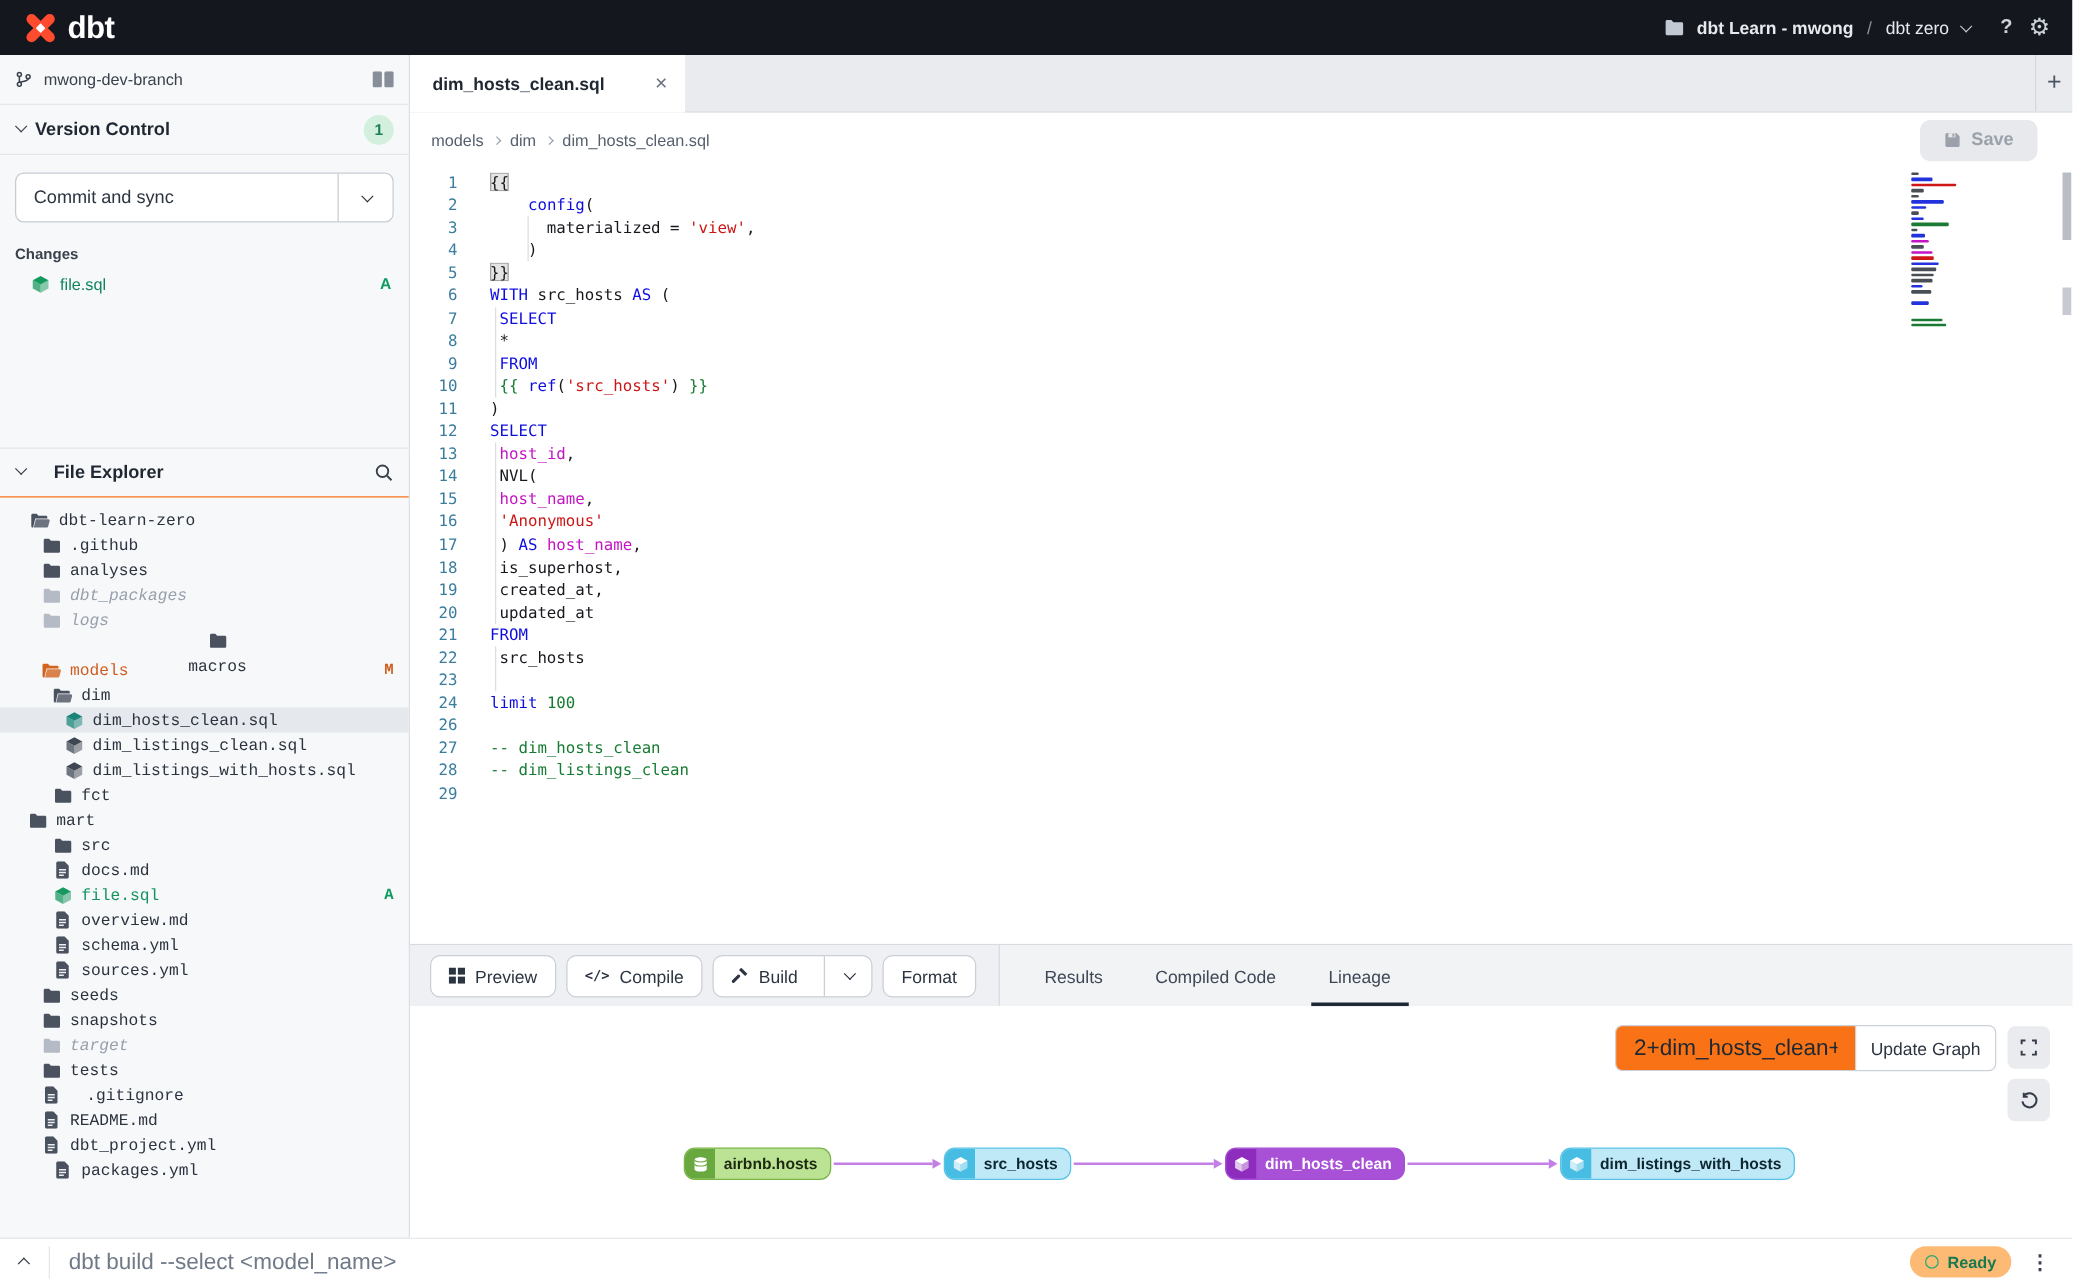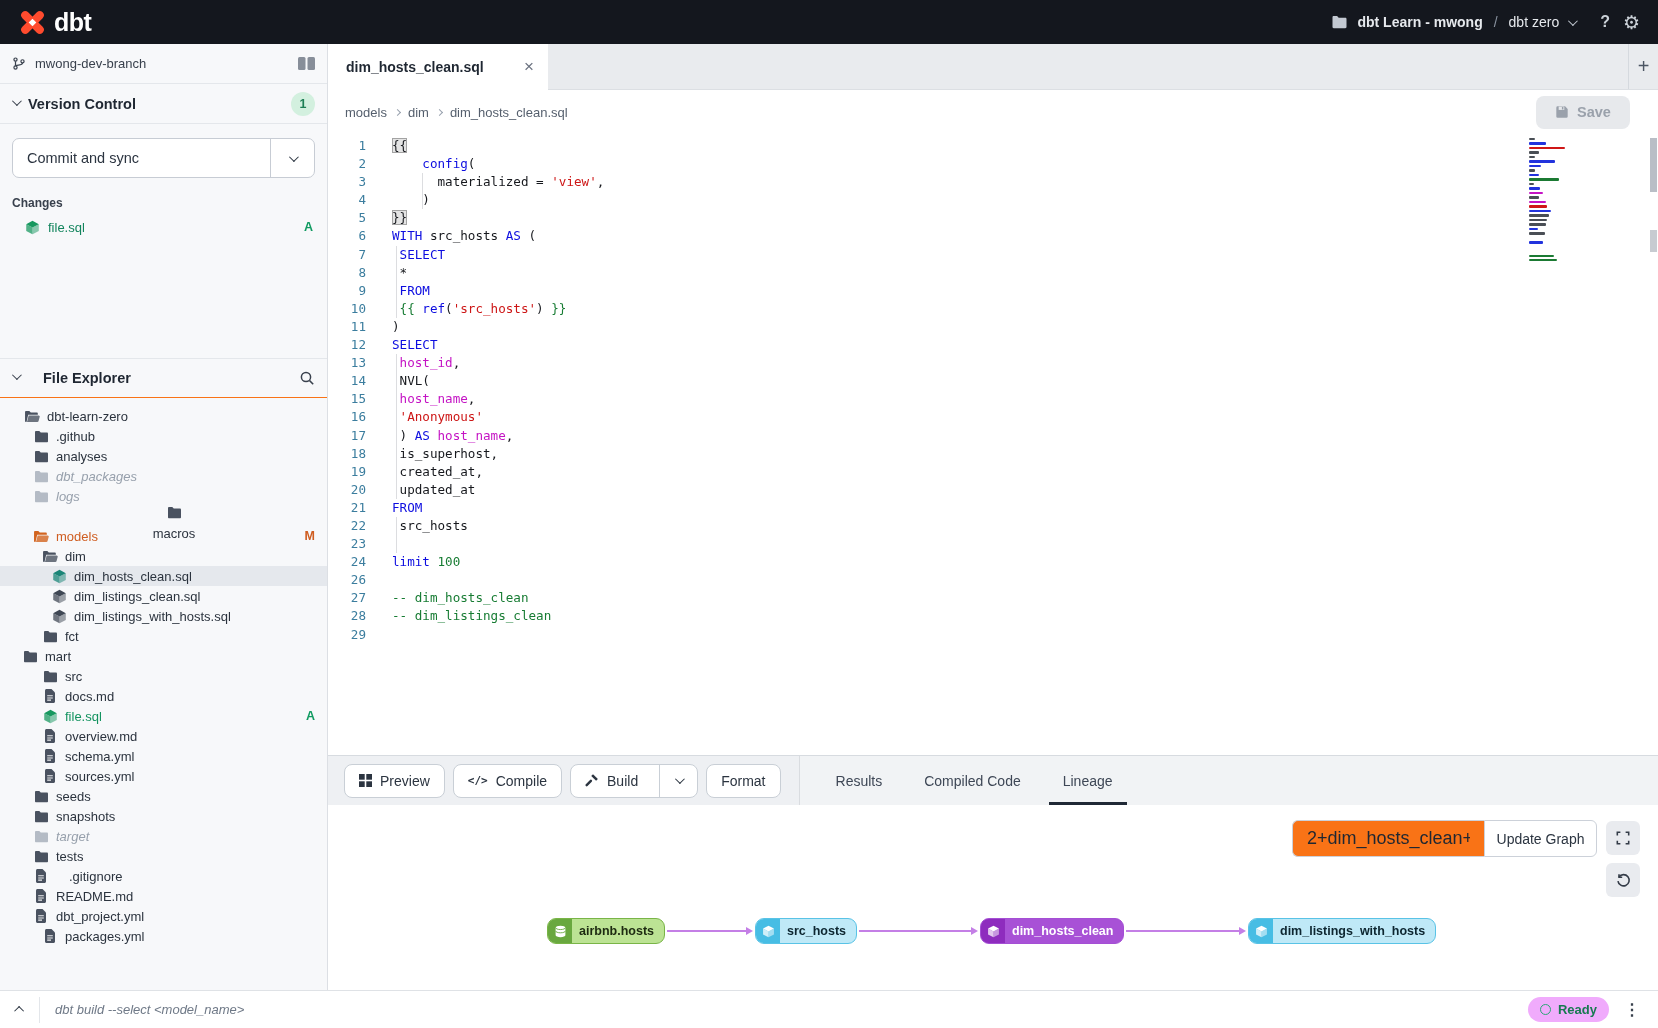--- a/index.html
+++ b/index.html
@@ -44,21 +44,21 @@
   .commit-btn { margin:14px 12px 0; height:40px; background:#fff; border:1px solid #c7ccd4; border-radius:7px;
     display:flex; align-items:stretch; font-size:14.5px; color:#2b3440; }
   .commit-main { flex:1; display:flex; align-items:center; padding:0 14px; }
   .commit-chev { width:44px; border-left:1px solid #c7ccd4; display:flex; align-items:center; justify-content:center; color:#2b3440; }
   .changes-label { margin:18px 12px 0; font-size:12px; font-weight:700; color:#39414d; }
   .change-row { height:22px; display:flex; align-items:center; padding:0 14px 0 24px; gap:8px; margin-top:6px;
     font-size:13px; color:#12845c; }
   .change-status { margin-left:auto; font-weight:700; color:#0f9a60; font-size:12.5px; }
   .fe-search { margin-left:auto; display:flex; }
   .tree { padding-top:8px; font-size:13px; color:#2b333e; flex:1; overflow:hidden; }
-  .tree-row { height:20px; display:flex; align-items:center; gap:7px; padding-right:12px; }
+  .tree-row { height:20px; display:flex; align-items:center; gap:7px; padding-right:12px;font-family:Liberation Mono, monospace; }
   .tree-row.selected { background:#e5e8ed; }
   .tree-row.muted { color:#97a0ac; font-style:italic; }
   .ticon { display:flex; width:16px; justify-content:center; flex:0 0 auto; }
   .accent-orange { color:#cf5d20; }
   .accent-green { color:#13935f; }
   .row-status { margin-left:auto; font-weight:700; font-size:12.5px; }
   .st-orange { color:#cf5d20; } .st-green { color:#0f9a60; }
 
   
   .main { flex:1; min-width:0; display:flex; flex-direction:column; position:relative; }
@@ -122,22 +122,22 @@
   .node.purple { border-color:#a44fd4; background:#a851d6; color:#fff; }
   .node.purple .nicon { background:#8e2cbe; }
   .edge { position:absolute; top:125px; height:1.6px; background:#c47fe6; }
   .edge-arrow { position:absolute; top:121.5px; width:0; height:0; border-left:7px solid #c47fe6;
     border-top:4.5px solid transparent; border-bottom:4.5px solid transparent; }
 
   
   .cmdbar { height:38px; border-top:1px solid #dfe2e6; background:#fff; display:flex; align-items:center; flex:0 0 auto; }
   .cmd-chev { margin:0 15px 0 17px; color:#2b3440; }
   .cmd-divider { width:1px; height:26px; background:#e3e6ea; margin-right:15px; }
-  .cmd-text { color:#6f7987; font-size:13px;font-style:italic; }
-  .ready-pill { margin-left:auto; display:flex; align-items:center; gap:7px; background:#f0abfc; color:#177a50;
+  .cmd-text { color:#6f7987; font-size:18px; }
+  .ready-pill { margin-left:auto; display:flex; align-items:center; gap:7px; background:#fdba74; color:#177a50;
     border-radius:13px; height:25px; padding:0 12px; font-size:13px; font-weight:600; }
   .ready-circle { width:11px; height:11px; border:1.5px solid #2aa875; border-radius:50%; }
   .kebab { margin:0 17px 0 15px; color:#39414d; font-size:16px; font-weight:700; letter-spacing:1px; }
 </style>
 </head>
 <body>
 
 <div class="app">
 
   <div class="topbar">

